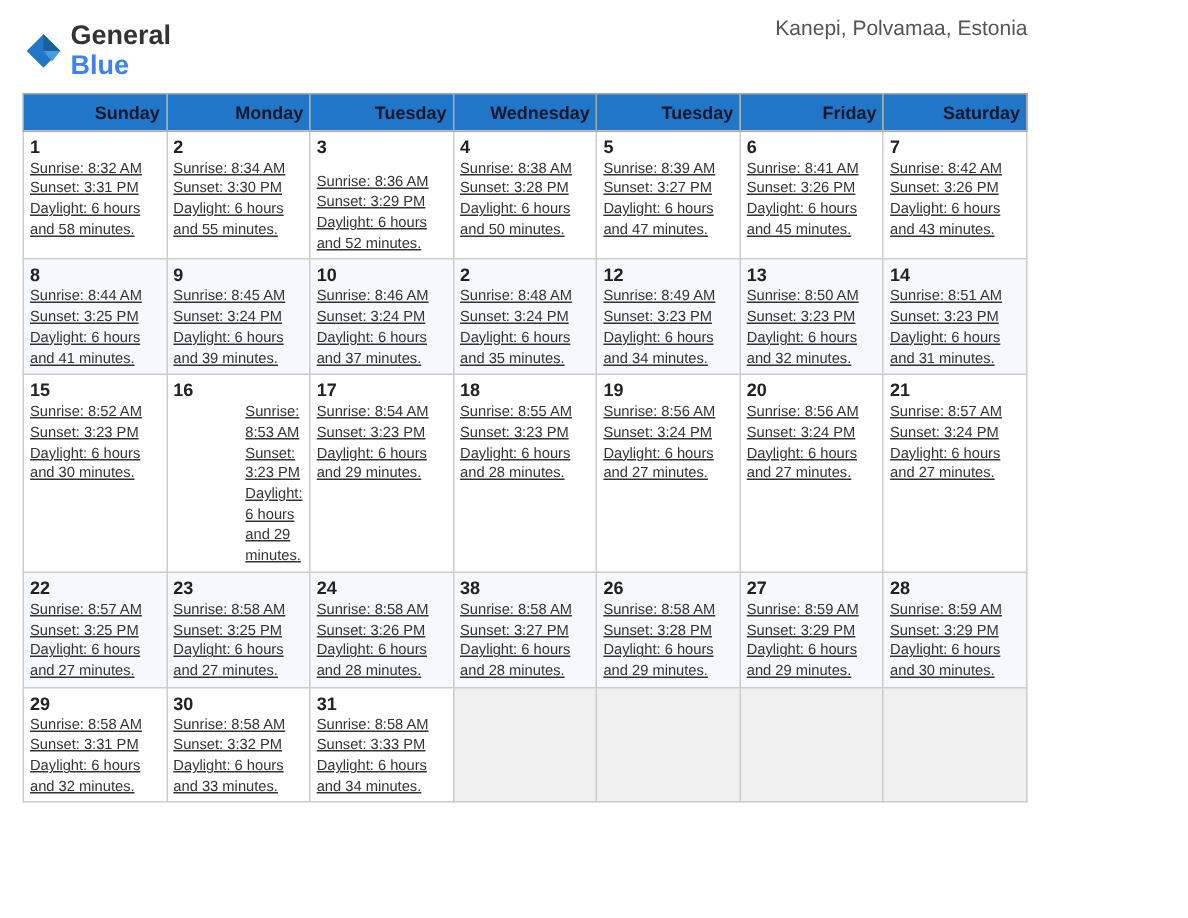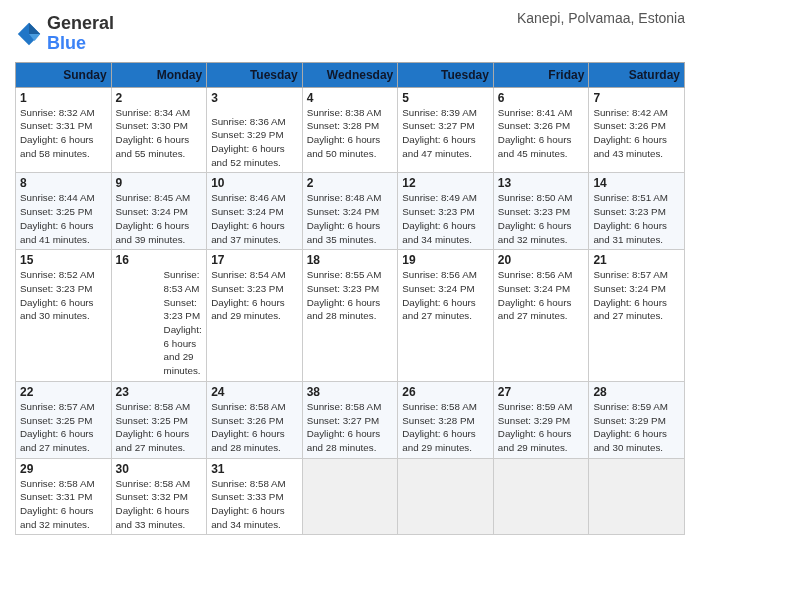--- a/index.html
+++ b/index.html
@@ -93,20 +93,21 @@
       font-weight: bold;
       font-size: 12px;
       color: #222;
       display: block;
       margin-bottom: 1px;
     }
     .day-info {
       font-size: 9.8px;
       color: #333;
       line-height: 1.4;
+      text-decoration: underline;
     }
     .empty-cell {
       background: #f0f0f0 !important;
     }
   </style>
 </head>
 <body>
 
 <div class="page">
   <div class="header">

